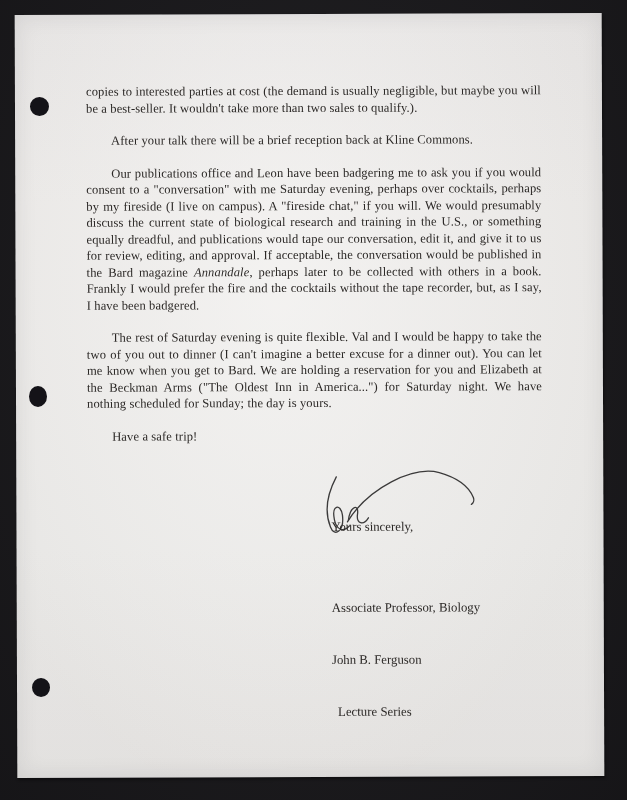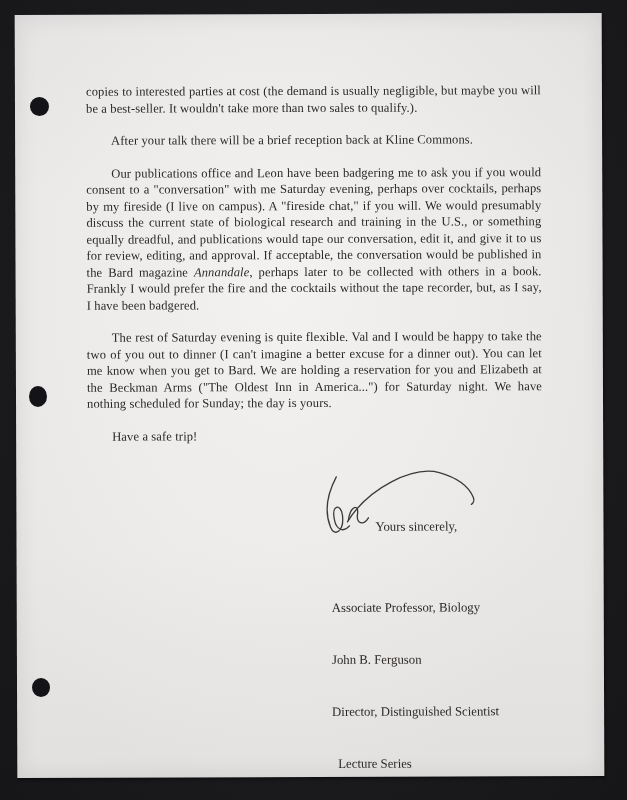--- a/index.html
+++ b/index.html
@@ -67,21 +67,20 @@
     position: absolute;
     left: 315px;
     top: 470px;
     color: #2b2826;
     font-size: 12.8px;
     line-height: 17.3px;
     white-space: pre;
   }
   .closing .valediction {
     margin-bottom: 30px;
-    margin-left: 44px;
   }
   .closing .title-indent {
     padding-left: 6px;
   }
   .signature-svg {
     position: absolute;
     inset: 0;
     width: 587px;
     height: 763px;
     pointer-events: none;
@@ -111,17 +110,16 @@
       <path d="M 331 508 C 352 474 397 452 423 459 C 444 465 453 474 457 484 C 458 487 457 490 455 491"></path>
       <path d="M 320 463 C 311 480 308 498 314 513 C 318 524 328 517 326 501 C 324 489 315 491 318 506 C 320 516 327 519 333 512"></path>
       <path d="M 332 506 C 334 492 343 489 341 501 C 340 510 347 512 352 504"></path>
     </g>
   </svg>
 
   <div class="closing">
     <div class="valediction">Yours sincerely,</div>
     <div>Associate Professor, Biology</div>
     <div>John B. Ferguson</div>
-    <div>Director, Distinguished Scientist</div>
     <div class="title-indent">Lecture Series</div>
   </div>
 
 </div>
 
 </body></html>

